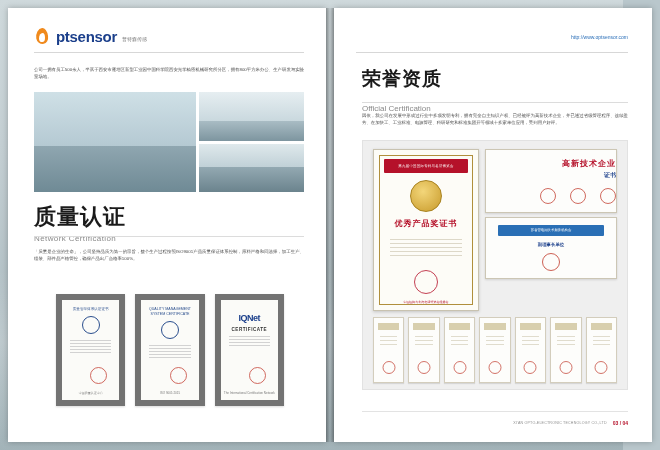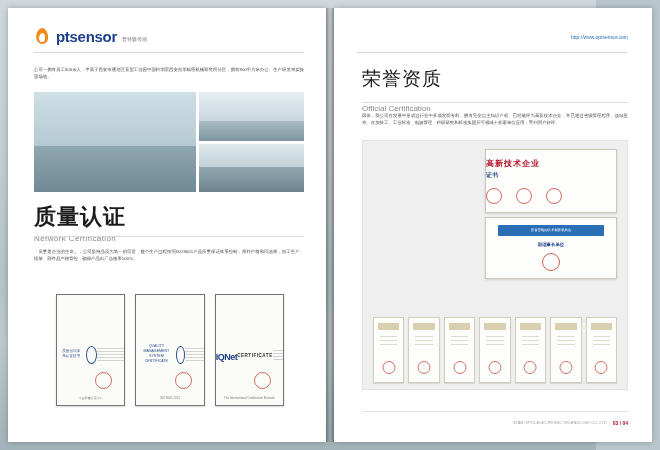--- a/index.html
+++ b/index.html
@@ -4,20 +4,21 @@
 <style>
   html,body{margin:0;padding:0;}
   body{
     width:660px;height:450px;overflow:hidden;
     font-family:"Liberation Sans", sans-serif;
     background:#b9c7cc;
   }
   .spread{
     position:relative;width:596px;height:450px;
     background:linear-gradient(180deg,#cfd9dc 0%,#c3ced2 35%,#b3c1c6 65%,#a9b8bd 100%);
+    padding-left:27px;
   }
   
   .bg-haze{
     position:absolute;left:0;right:0;bottom:0;height:180px;
     background:linear-gradient(180deg,rgba(255,255,255,0) 0%,rgba(255,255,255,.18) 40%,rgba(150,170,176,.35) 100%);
     pointer-events:none;
   }
   .page{
     position:absolute;top:8px;height:434px;background:#ffffff;
     box-shadow:0 0 6px rgba(0,0,0,.25);
@@ -75,43 +76,43 @@
 
   .body-text{
     position:absolute;left:26px;right:22px;top:240px;
     font-size:4.4px;line-height:7px;color:#4a4a4a;text-align:justify;
   }
   .certs-left{
     position:absolute;left:48px;right:42px;top:286px;height:112px;
     display:flex;gap:10px;justify-content:center;
   }
   .cert{
-    flex:1;background:#fbfbf8;border:1px solid #737373;position:relative;
-    display:flex;flex-direction:row;align-items:center;padding-top:7px;
+    flex:1;background:#fbfbf8;border:6px solid #737373;position:relative;
+    display:flex;flex-direction:column;align-items:center;padding-top:7px;
     box-shadow:0 1px 2px rgba(0,0,0,.15);
   }
   .cert .c-head{font-size:3.6px;color:#2b4f8e;text-align:center;line-height:5px;padding:0 4px;}
   .cert .c-logo{width:16px;height:16px;border-radius:50%;border:1px solid #2b4f8e;margin:4px 0 2px;}
   .cert .c-lines{width:72%;margin-top:2px;}
   .cert .c-lines i{display:block;height:1px;background:#d2d2d2;margin:2px 0;}
   .cert .c-seal{
     position:absolute;bottom:16px;right:12px;width:15px;height:15px;border-radius:50%;
     border:1.2px solid #c23a2e;opacity:.75;
   }
   .cert .c-foot{position:absolute;bottom:5px;left:0;right:0;text-align:center;font-size:3px;color:#7a7a7a;}
   .cert .c-iq{font-size:9px;font-weight:bold;color:#1b3f8b;margin-top:6px;letter-spacing:-.5px;}
   .cert .c-big{font-size:4.6px;font-weight:bold;color:#333;letter-spacing:.5px;margin-top:4px;}
 
   
   .site-url{
     position:absolute;right:24px;top:26px;font-size:5px;color:#2b6fb8;text-decoration:none;
   }
   .hr-top-r{position:absolute;left:22px;right:24px;top:44px;height:1px;background:#d7d7d7;}
   .sec-title-r{position:absolute;left:28px;top:58px;}
-  .sec-title-r .cn{font-size:19px;font-weight:normal;color:#1a1a1a;letter-spacing:1px;}
+  .sec-title-r .cn{font-size:19px;font-weight:bold;color:#1a1a1a;letter-spacing:1px;}
   .sec-title-r .en{font-size:8px;color:#8a8a8a;margin-top:12px;}
   .sec-rule-r{position:absolute;left:28px;right:24px;top:94px;height:1px;background:#dcdcdc;}
   .body-text-r{
     position:absolute;left:28px;right:24px;top:104px;
     font-size:4.4px;line-height:7px;color:#4a4a4a;text-align:justify;
   }
   .award-panel{
     position:absolute;left:28px;right:24px;top:132px;bottom:52px;
     background:#efefef;border:1px solid #e2e2e2;
   }
@@ -144,21 +145,21 @@
   .aw-main .redseal{
     position:absolute;left:50%;transform:translateX(-50%);bottom:16px;width:22px;height:22px;
     border:1.5px solid #b5112a;border-radius:50%;opacity:.8;
   }
   .aw-main .footred{
     position:absolute;left:0;right:0;bottom:6px;text-align:center;font-size:3px;color:#b5112a;
   }
 
   .aw-r1{
     position:absolute;left:122px;right:10px;top:8px;height:62px;
-    background:#fdfdfb;border:1px solid #ccc6b4;display:flex;flex-direction:column;align-items:flex-start;
+    background:#fdfdfb;border:1px solid #ccc6b4;display:flex;flex-direction:column;align-items:flex-end;
     justify-content:center;box-shadow:0 1px 2px rgba(0,0,0,.12);
   }
   .aw-r1 .t{font-size:8px;font-weight:bold;color:#b5112a;letter-spacing:1px;}
   .aw-r1 .t2{font-size:6px;font-weight:bold;color:#1b3f8b;margin-top:2px;}
   .aw-r1 .seals{display:flex;gap:14px;margin-top:8px;}
   .aw-r1 .seals i{width:14px;height:14px;border:1.2px solid #c0392b;border-radius:50%;display:block;opacity:.75;}
   .aw-r2{
     position:absolute;left:122px;right:10px;top:76px;height:60px;
     background:#fdfdfb;border:1px solid #ccc6b4;box-shadow:0 1px 2px rgba(0,0,0,.12);
     display:flex;flex-direction:column;align-items:center;justify-content:center;
@@ -284,20 +285,37 @@
 
     <div class="sec-title-r">
       <div class="cn">荣誉资质</div>
       <div class="en">Official Certification</div>
     </div>
     <div class="sec-rule-r"></div>
     <div class="body-text-r">因依，我公司在发展中形成过行业中多项发明专利，拥有完全自主知识产权、已经被评为高新技术企业，并已通过省级管理程序、连续盈芳、在加快工、工业标准、电源管理、科研研究和标准集团开等领域十多家单位应用，受到用户好评。</div>
 
     <div class="award-panel">
 
+      <div class="aw-main">
+        <span class="inner"></span>
+        <span class="topbar">
+          <span>第九届中国国际专利与名牌博览会</span>
+        </span>
+        <span class="medal"></span>
+        <span class="bigtitle">优秀产品奖证书</span>
+        <span class="lines">
+            <i></i>
+            <i></i>
+            <i></i>
+            <i></i>
+            <i></i>
+          </span>
+        <span class="redseal"></span>
+        <span class="footred">中国国际专利与名牌博览会组委会</span>
+      </div>
 
       <div class="aw-r1">
         <div class="t">高新技术企业</div>
         <div class="t2">证书</div>
         <div class="seals">
             <i></i>
             <i></i>
             <i></i>
           </div>
       </div>

